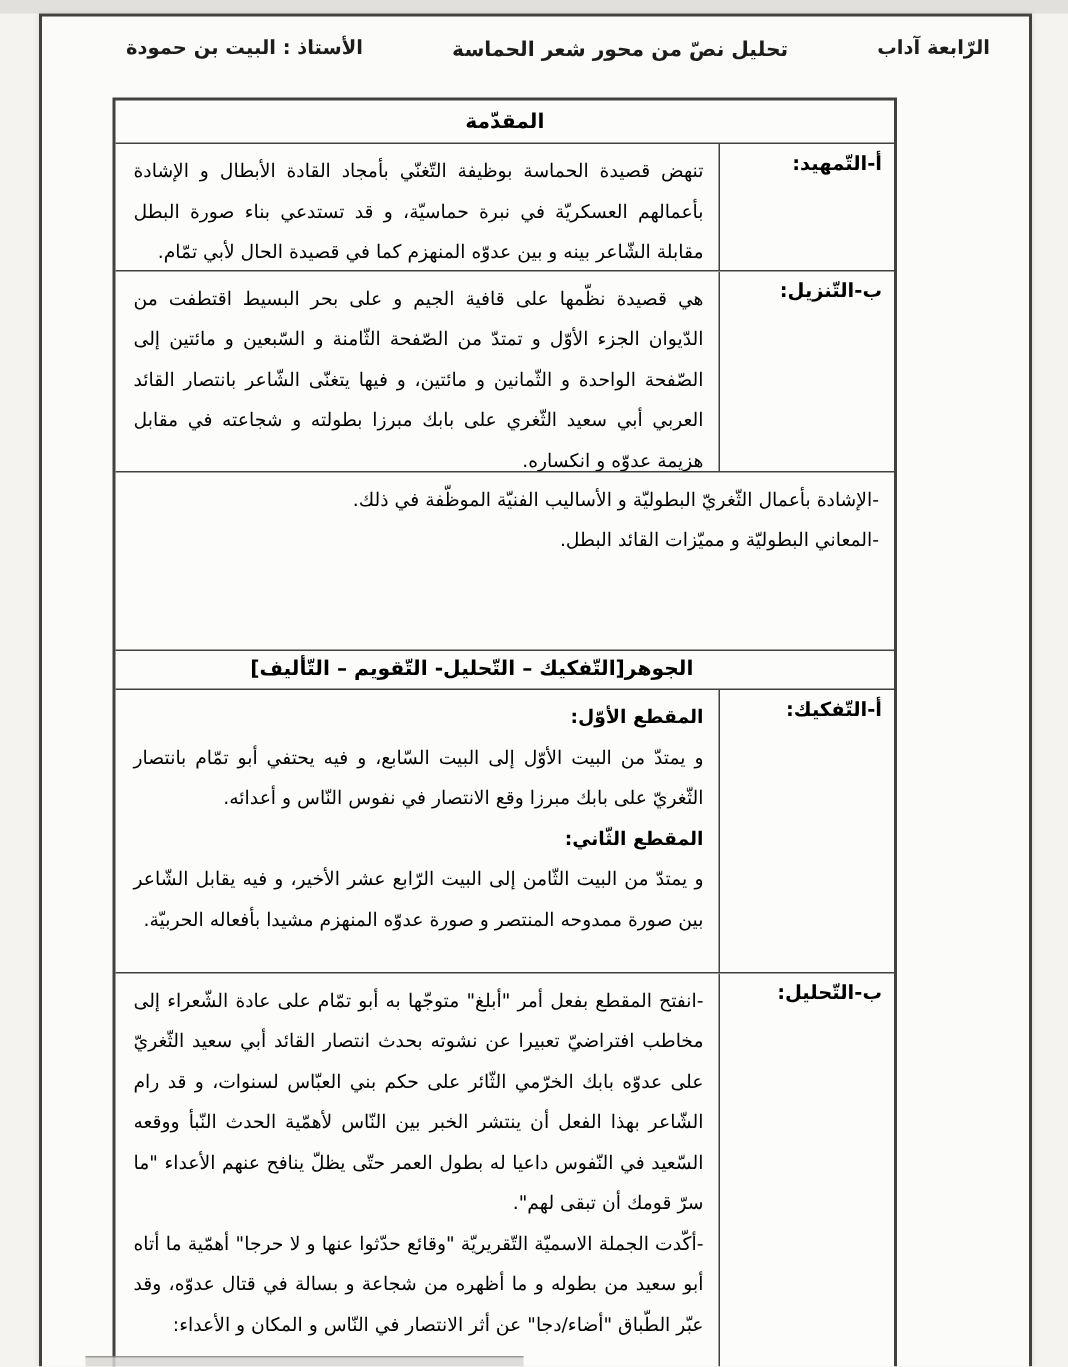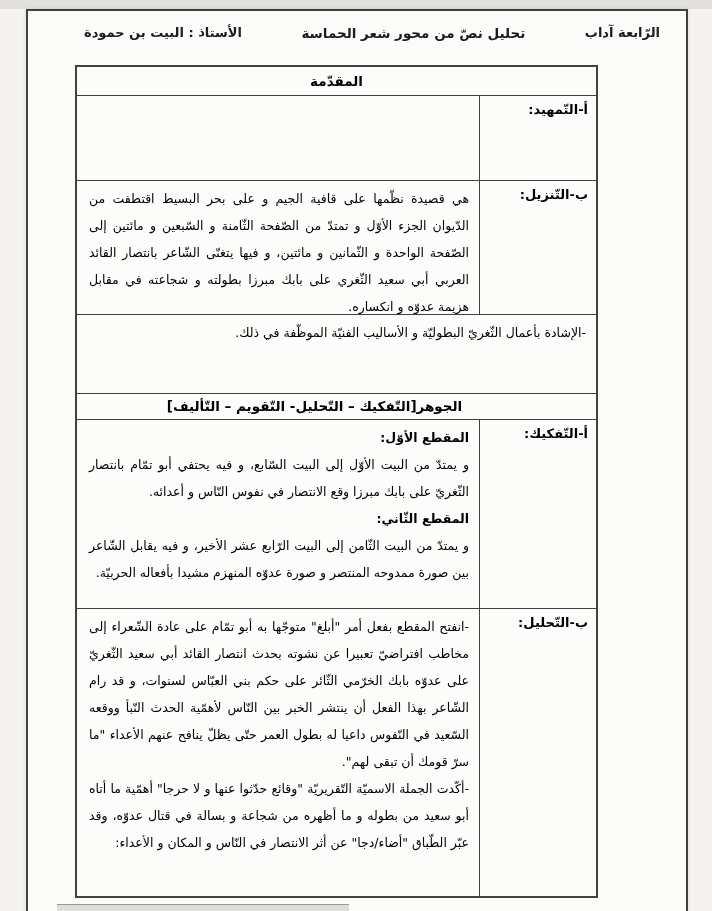--- a/index.html
+++ b/index.html
@@ -62,21 +62,21 @@
   }
   .t-row.first { border-top: none; }
   .header-row {
     display: block;
     text-align: center;
     font-weight: bold;
     font-size: 13.5px;
     overflow: hidden;
   }
   .r-intro  { height: 28px; line-height: 28px; }
-  .r-core   { height: 26px; line-height: 24px; }
+  .r-core   { height: 26px; line-height: 24px; margin-top: 40px; }
   .r-core .shift { display: inline-block; transform: translateX(-22px); }
   .r-tamhid  { height: 85px; }
   .r-tanzil  { height: 134px; }
   .r-marakiz { height: 79px; }
   .r-tafkik  { height: 189px; }
   .r-tahlil  { height: 288px; }
   .cell-label {
     width: 117px;
     flex: 0 0 117px;
     box-sizing: border-box;
@@ -123,32 +123,36 @@
     </div>
 
     <div class="doc-table">
 
       <div class="t-row first header-row r-intro">
         <span>المقدّمة</span>
       </div>
 
       <div class="t-row r-tamhid">
         <div class="cell-label">أ-التّمهيد:</div>
+        <div class="cell-content">
+          <p>تنهض قصيدة الحماسة بوظيفة التّغنّي بأمجاد القادة الأبطال و الإشادة بأعمالهم العسكريّة في نبرة حماسيّة، و قد تستدعي بناء صورة البطل مقابلة الشّاعر بينه و بين عدوّه المنهزم كما في قصيدة الحال لأبي تمّام.</p>
+        </div>
       </div>
 
       <div class="t-row r-tanzil">
         <div class="cell-label">ب-التّنزيل:</div>
         <div class="cell-content">
           <p>هي قصيدة نظّمها على قافية الجيم و على بحر البسيط اقتطفت من الدّيوان الجزء الأوّل و تمتدّ من الصّفحة الثّامنة و السّبعين و مائتين إلى الصّفحة الواحدة و الثّمانين و مائتين، و فيها يتغنّى الشّاعر بانتصار القائد العربي أبي سعيد الثّغري على بابك مبرزا بطولته و شجاعته في مقابل هزيمة عدوّه و انكساره.</p>
         </div>
       </div>
 
       <div class="t-row r-marakiz">
         <div class="cell-content">
           <p>-الإشادة بأعمال الثّغريّ البطوليّة و الأساليب الفنيّة الموظّفة في ذلك.</p>
+          <p>-المعاني البطوليّة و مميّزات القائد البطل.</p>
         </div>
       </div>
 
       <div class="t-row header-row r-core">
         <span class="shift">الجوهر[التّفكيك – التّحليل- التّقويم – التّأليف]</span>
       </div>
 
       <div class="t-row r-tafkik">
         <div class="cell-label">أ-التّفكيك:</div>
         <div class="cell-content">

